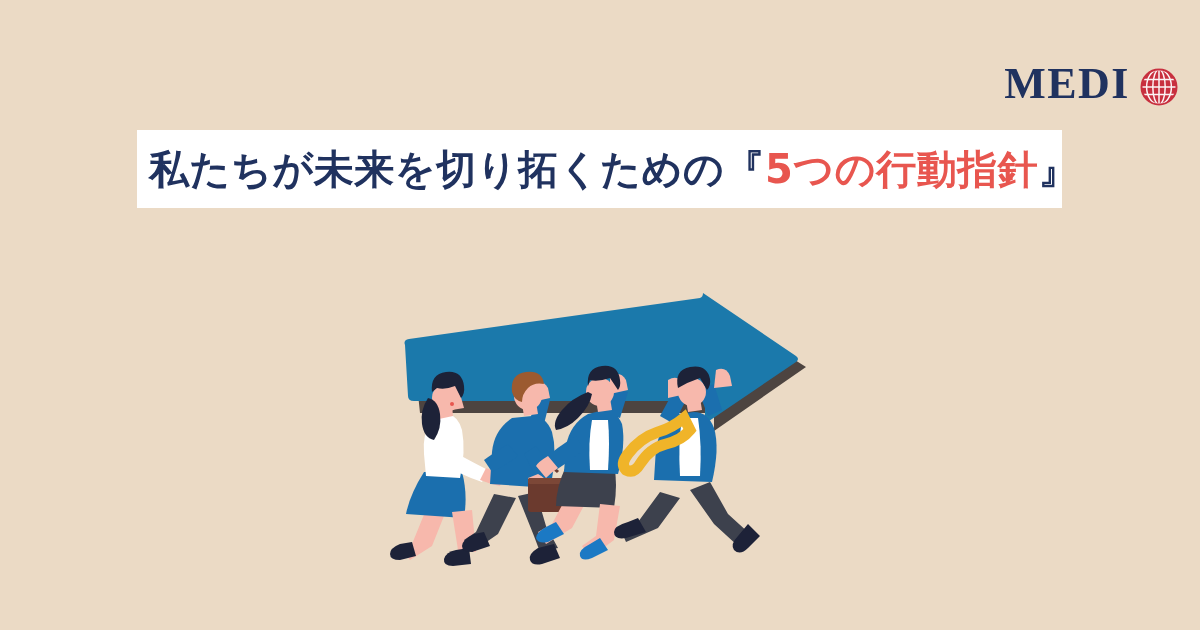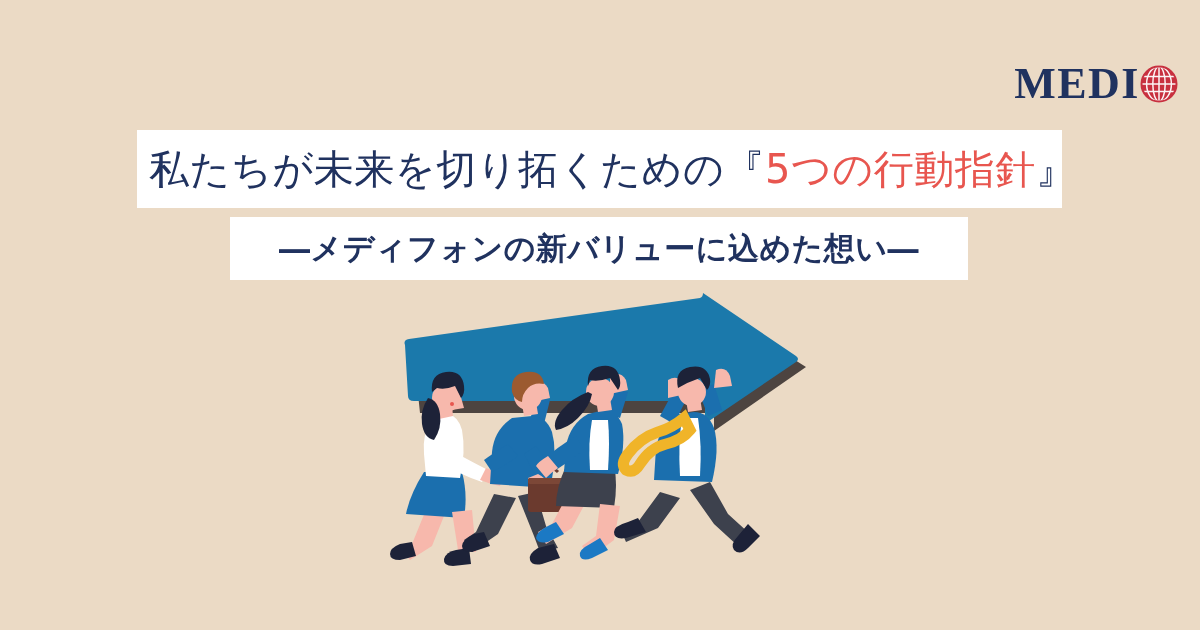--- a/index.html
+++ b/index.html
@@ -15,21 +15,22 @@
     width:1200px;height:630px;
     background:#ebdac5;
     overflow:hidden;
   }
 
   
   .logo{
     position:absolute;
     top:62px; right:22px;
     display:flex;
-    align-items:center;
+    align-items:flex-end;
+    gap:10px;
     line-height:1;
   }
   .logo-word{
     font-family:"Liberation Serif", serif;
     font-size:44px;
     font-weight:700;
     letter-spacing:1.5px;
     color:#20325f;
   }
   .globe{
@@ -47,21 +48,21 @@
     background:#ffffff;
     display:flex;
     align-items:center;
     justify-content:flex-start;
     box-sizing:border-box;
     padding:0 10px 0 12px;
   }
   .title-text{
     font-family:"DejaVu Sans", sans-serif;
     font-size:40px;
-    font-weight:400;
+    font-weight:700;
     color:#20325f;
     letter-spacing:0.5px;
     white-space:nowrap;
   }
   .title-text .accent{ color:#e8564f; }
   .title-text .bracket{ color:#20325f; }
 
   
   .subtitle-box{
     position:absolute;
@@ -111,23 +112,20 @@
         </g>
         <circle cx="19" cy="19" r="17.5" fill="none" stroke="#c8303f" stroke-width="2"></circle>
       </svg>
     </span>
   </div>
 
   <div class="title-box">
     <div class="title-text"><span>私たちが未来を切り拓くための</span><span class="bracket">『</span><span class="accent">5つの行動指針</span><span class="bracket">』</span></div>
   </div>
 
-  <div class="subtitle-box">
-    <div class="subtitle-text">―メディフォンの新バリューに込めた想い―</div>
-  </div>
 
   <div class="illustration">
     <svg viewBox="0 0 1200 630" xmlns="http://www.w3.org/2000/svg">
 
       <g>
         <path d="M408,348 L700,310 L700,297 L800,360 L708,424 L708,406 L414,406 Z" fill="#4d4440" transform="translate(6,7)"></path>
       </g>
 
       <g>
         <path d="M405,345

